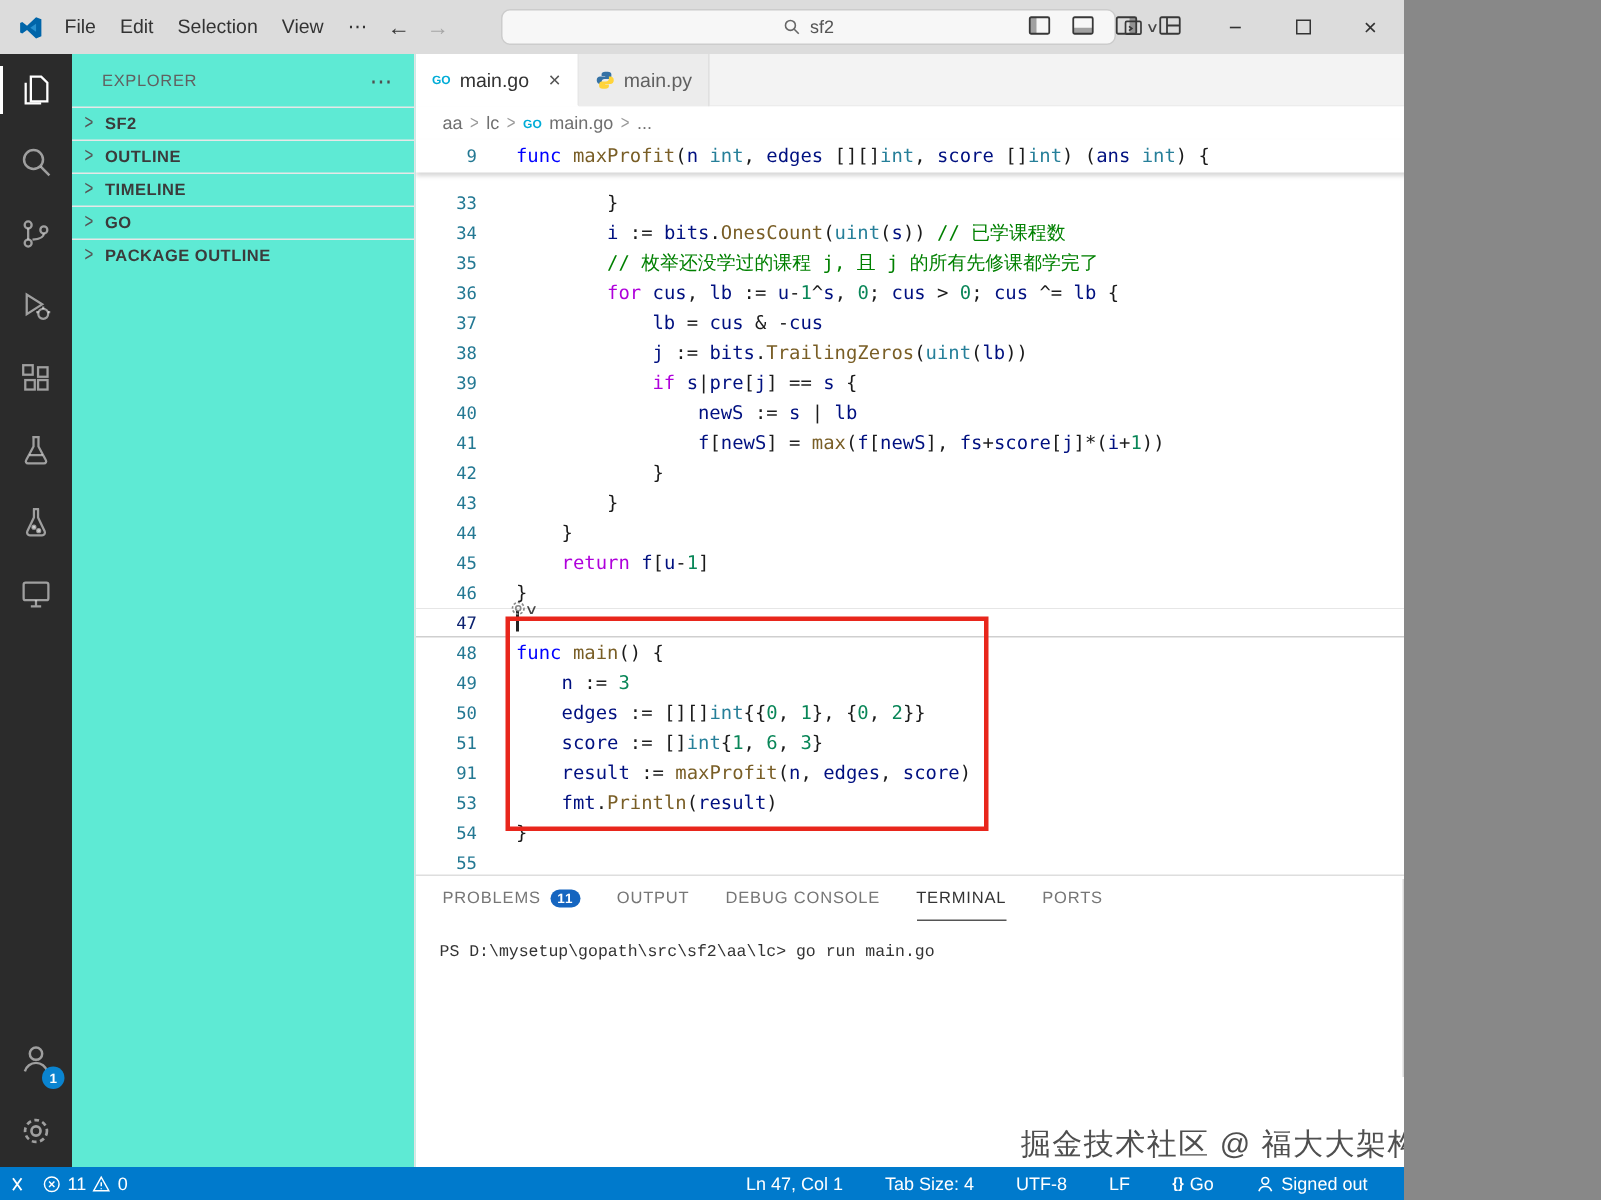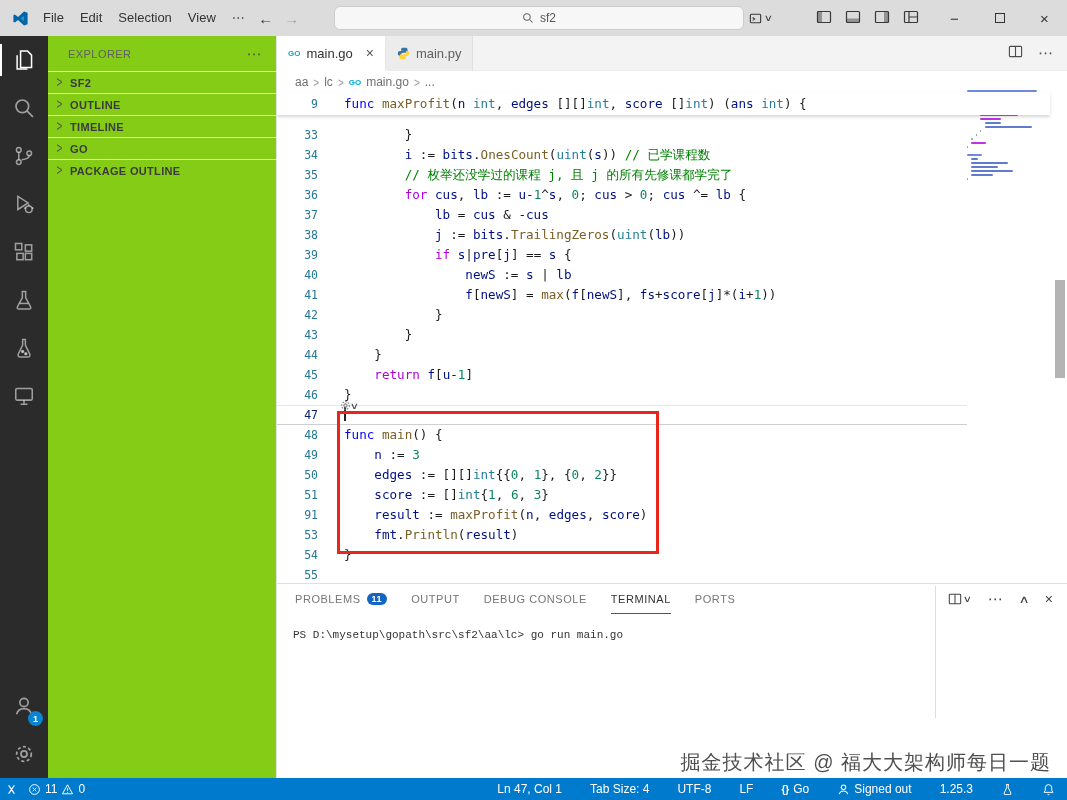--- a/index.html
+++ b/index.html
@@ -1,17 +1,17 @@
 <!DOCTYPE html>
 <html><head>
 <meta charset="utf-8">
 <style>
   *{box-sizing:border-box;margin:0;padding:0}
   body{background:#888;font-family:"Liberation Sans",sans-serif}
-  .app{position:relative;width:1067px;height:800px;background:#fff;overflow:hidden}
+  .app{position:relative;width:936px;height:800px;background:#fff;overflow:hidden}
 
   
   .titlebar{position:absolute;top:0;left:0;width:100%;height:36px;background:#dcdcdc;display:flex;align-items:center;font-size:13px;color:#333;z-index:20}
   .logo{margin:0 6px 0 12px;display:flex}
   .menu{padding:0 8px;line-height:36px;cursor:default}
   .menu-ellip{padding:0 8px}
   .nav{width:26px;text-align:center;font-size:15px}
   .nav.fwd{color:#a6a6a6}
   .searchbox{position:absolute;left:334px;top:6px;width:410px;height:24px;background:#f7f7f7;border:1px solid #cccccc;border-radius:6px;display:flex;align-items:center;justify-content:center;gap:6px;color:#555;font-size:12px}
   .tb-ext{position:absolute;left:748px;top:0;height:36px;display:flex;align-items:center;gap:2px;color:#383838}
@@ -23,21 +23,21 @@
 
   
   .activitybar{position:absolute;left:0;top:36px;width:48px;height:742px;background:#2b2b2b;display:flex;flex-direction:column;z-index:15}
   .ab-item{width:48px;height:48px;display:flex;align-items:center;justify-content:center;color:rgba(255,255,255,.55);position:relative}
   .ab-item.active{color:#fff}
   .ab-item.active::before{content:"";position:absolute;left:0;top:8px;bottom:8px;width:2px;background:#fff}
   .ab-bottom{margin-top:auto}
   .badge-dot{position:absolute;right:5px;bottom:4px;min-width:15px;height:15px;border-radius:50%;background:#0a84d0;color:#fff;font-size:9px;display:flex;align-items:center;justify-content:center;font-weight:700}
 
   
-  .sidebar{position:absolute;left:48px;top:36px;width:229px;height:742px;background:#84cc16;border-right:1px solid #e3e3e3;z-index:10}
+  .sidebar{position:absolute;left:48px;top:36px;width:229px;height:742px;background:#5eead4;border-right:1px solid #e3e3e3;z-index:10}
   .sb-header{height:35px;display:flex;align-items:center;padding:0 14px 0 20px;font-size:11px;color:#616161;letter-spacing:.04em}
   .sb-header .ellip{margin-left:auto;font-size:15px;color:#4f4f4f}
   .pane{height:22px;display:flex;align-items:center;gap:3px;padding-left:4px;font-size:11px;font-weight:700;color:#3b3b3b;border-top:1px solid #e7e7e7;letter-spacing:.03em}
   .pane .chev{font-size:10px;font-weight:400;color:#555;width:15px;text-align:center;transform:scaleY(1.4)}
 
   
   .editor{position:absolute;left:277px;top:36px;width:790px;height:547px;background:#fff;z-index:5}
   .tabbar{position:absolute;top:0;left:0;right:0;height:35px;background:#f3f3f3;display:flex;border-bottom:1px solid #ececec}
   .tab{height:35px;display:flex;align-items:center;padding:0 11px;font-size:13px;gap:6px}
   .tab.active{background:#fff;color:#333;border-right:1px solid #e7e7e7;border-bottom:1px solid #fff}

